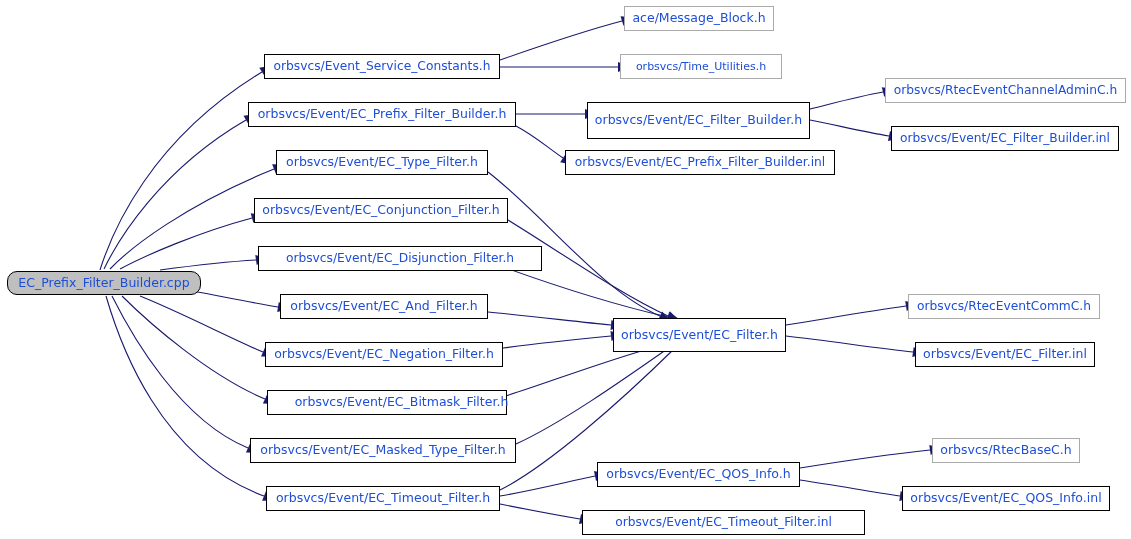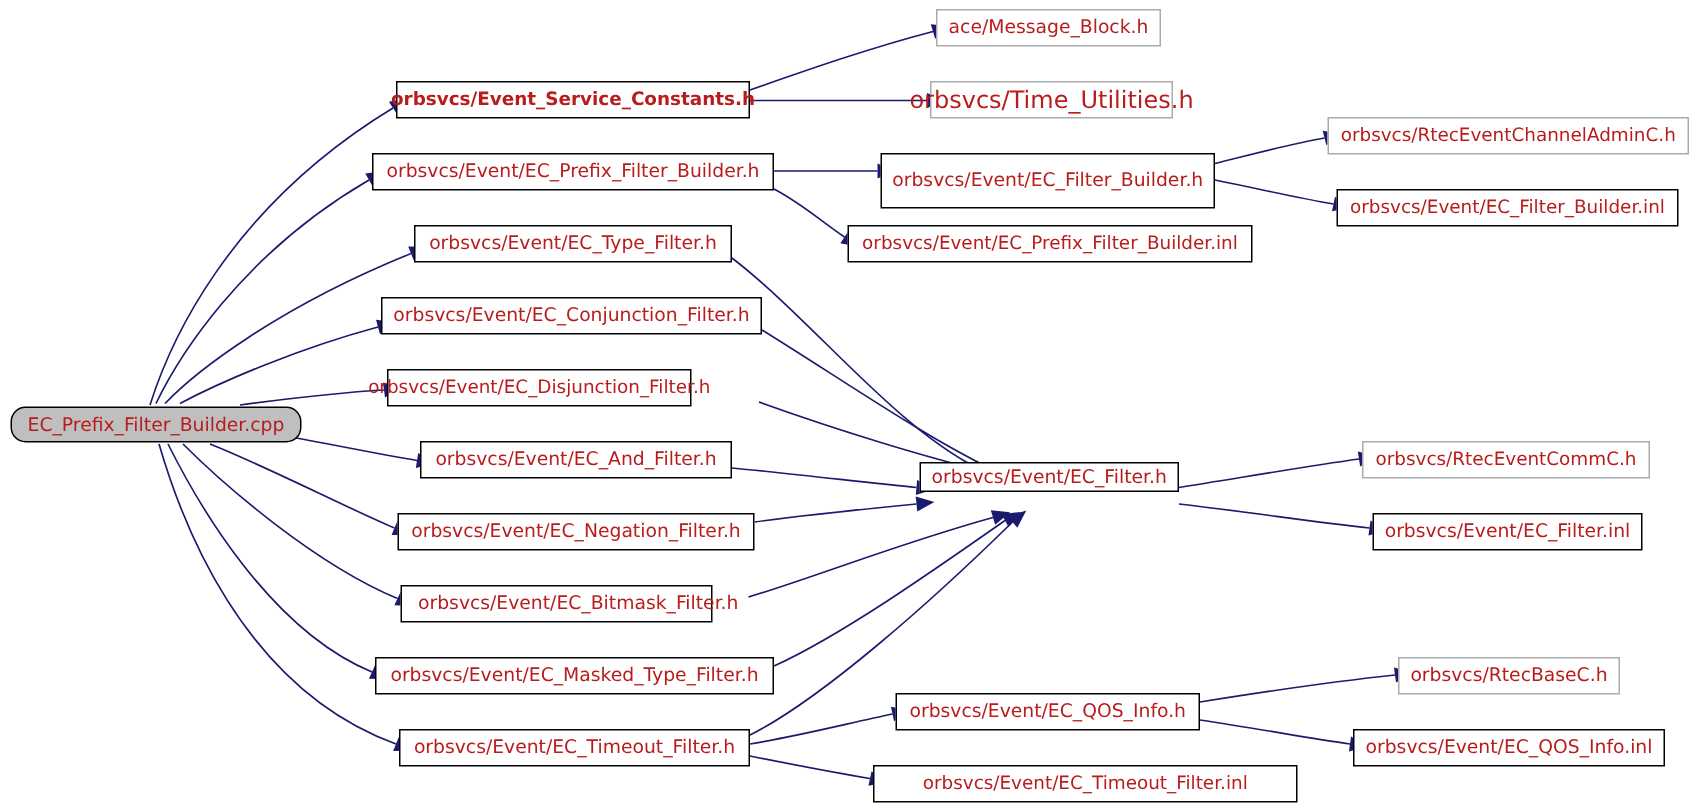--- a/index.html
+++ b/index.html
@@ -16,21 +16,21 @@
     box-sizing:border-box;
     background:#ffffff;
     border:1px solid #000000;
     display:flex;align-items:center;justify-content:center;
     white-space:nowrap;
   }
   .node-box.gray{border-color:#aaaaaa;}
   .node-box.root{background:#bfbfbf;border-color:#000000;border-radius:10px;}
   .node-label{
     font-size:12.5px;
-    color:#b91c1c;
+    color:#1d4ed8;
     line-height:1;
     letter-spacing:0px;
     padding:0 7px;
   }
 </style>
 </head>
 <body>
 
 <div id="canvas">
   <svg id="graph-svg" xmlns="http://www.w3.org/2000/svg">
@@ -92,63 +92,63 @@
       <polygon points="0,-5 12,0 0,5" fill="#1a1a6e" transform="translate(580,519) rotate(12)"></polygon>
       <polygon points="0,-5 12,0 0,5" fill="#1a1a6e" transform="translate(906,306) rotate(-9)"></polygon>
       <polygon points="0,-5 12,0 0,5" fill="#1a1a6e" transform="translate(913,352) rotate(8)"></polygon>
       <polygon points="0,-5 12,0 0,5" fill="#1a1a6e" transform="translate(930,450) rotate(-8)"></polygon>
       <polygon points="0,-5 12,0 0,5" fill="#1a1a6e" transform="translate(900,496) rotate(8)"></polygon>
     </svg>
   <div id="nodes-layer">
       <div class="node-box root" style="left: 7px; top: 271px; width: 194px; height: 24px;">
         <span class="node-label">EC_Prefix_Filter_Builder.cpp</span>
       </div>
-      <div class="node-box" style="left: 264px; top: 54px; width: 236px; height: 25px; font-weight: bold;">
+      <div class="node-box" style="left: 264px; top: 54px; width: 236px; height: 25px;">
         <span class="node-label" style="font-size: 12.25px;">orbsvcs/Event_Service_Constants.h</span>
       </div>
       <div class="node-box" style="left: 248px; top: 102px; width: 268px; height: 25px;">
         <span class="node-label">orbsvcs/Event/EC_Prefix_Filter_Builder.h</span>
       </div>
       <div class="node-box" style="left: 276px; top: 150px; width: 212px; height: 25px;">
         <span class="node-label">orbsvcs/Event/EC_Type_Filter.h</span>
       </div>
       <div class="node-box" style="left: 254px; top: 198px; width: 254px; height: 25px;">
         <span class="node-label">orbsvcs/Event/EC_Conjunction_Filter.h</span>
       </div>
-      <div class="node-box" style="left: 258px; top: 246px; width: 203px; height: 25px; text-align: center;">
+      <div class="node-box" style="left: 258px; top: 246px; width: 284px; height: 25px; text-align: center;">
         <span class="node-label" style="font-size: 12.25px;">orbsvcs/Event/EC_Disjunction_Filter.h</span>
       </div>
       <div class="node-box" style="left: 280px; top: 294px; width: 208px; height: 25px;">
         <span class="node-label">orbsvcs/Event/EC_And_Filter.h</span>
       </div>
       <div class="node-box" style="left: 265px; top: 342px; width: 238px; height: 25px;">
         <span class="node-label">orbsvcs/Event/EC_Negation_Filter.h</span>
       </div>
-      <div class="node-box" style="left: 267px; top: 390px; width: 208px; height: 25px; padding-left: 29px;">
+      <div class="node-box" style="left: 267px; top: 390px; width: 240px; height: 25px; padding-left: 29px;">
         <span class="node-label">orbsvcs/Event/EC_Bitmask_Filter.h</span>
       </div>
       <div class="node-box" style="left: 250px; top: 438px; width: 266px; height: 25px;">
         <span class="node-label">orbsvcs/Event/EC_Masked_Type_Filter.h</span>
       </div>
       <div class="node-box" style="left: 266px; top: 486px; width: 234px; height: 25px;">
         <span class="node-label">orbsvcs/Event/EC_Timeout_Filter.h</span>
       </div>
       <div class="node-box gray" style="left: 624px; top: 6px; width: 150px; height: 25px;">
         <span class="node-label">ace/Message_Block.h</span>
       </div>
       <div class="node-box gray" style="left: 620px; top: 54px; width: 162px; height: 25px;">
-        <span class="node-label" style="font-size: 16px;">orbsvcs/Time_Utilities.h</span>
+        <span class="node-label" style="font-size: 11px;">orbsvcs/Time_Utilities.h</span>
       </div>
       <div class="node-box" style="left: 587px; top: 102px; width: 223px; height: 37px;">
         <span class="node-label">orbsvcs/Event/EC_Filter_Builder.h</span>
       </div>
       <div class="node-box" style="left: 565px; top: 150px; width: 270px; height: 25px;">
         <span class="node-label" style="font-size: 12.25px;">orbsvcs/Event/EC_Prefix_Filter_Builder.inl</span>
       </div>
-      <div class="node-box" style="left: 613px; top: 308px; width: 173px; height: 20px;">
+      <div class="node-box" style="left: 613px; top: 318px; width: 173px; height: 34px;">
         <span class="node-label">orbsvcs/Event/EC_Filter.h</span>
       </div>
       <div class="node-box" style="left: 597px; top: 462px; width: 203px; height: 25px;">
         <span class="node-label">orbsvcs/Event/EC_QOS_Info.h</span>
       </div>
       <div class="node-box" style="left: 582px; top: 510px; width: 283px; height: 25px;">
         <span class="node-label" style="font-size: 12.25px;">orbsvcs/Event/EC_Timeout_Filter.inl</span>
       </div>
       <div class="node-box gray" style="left: 885px; top: 78px; width: 241px; height: 25px;">
         <span class="node-label" style="font-size: 12.25px;">orbsvcs/RtecEventChannelAdminC.h</span>

